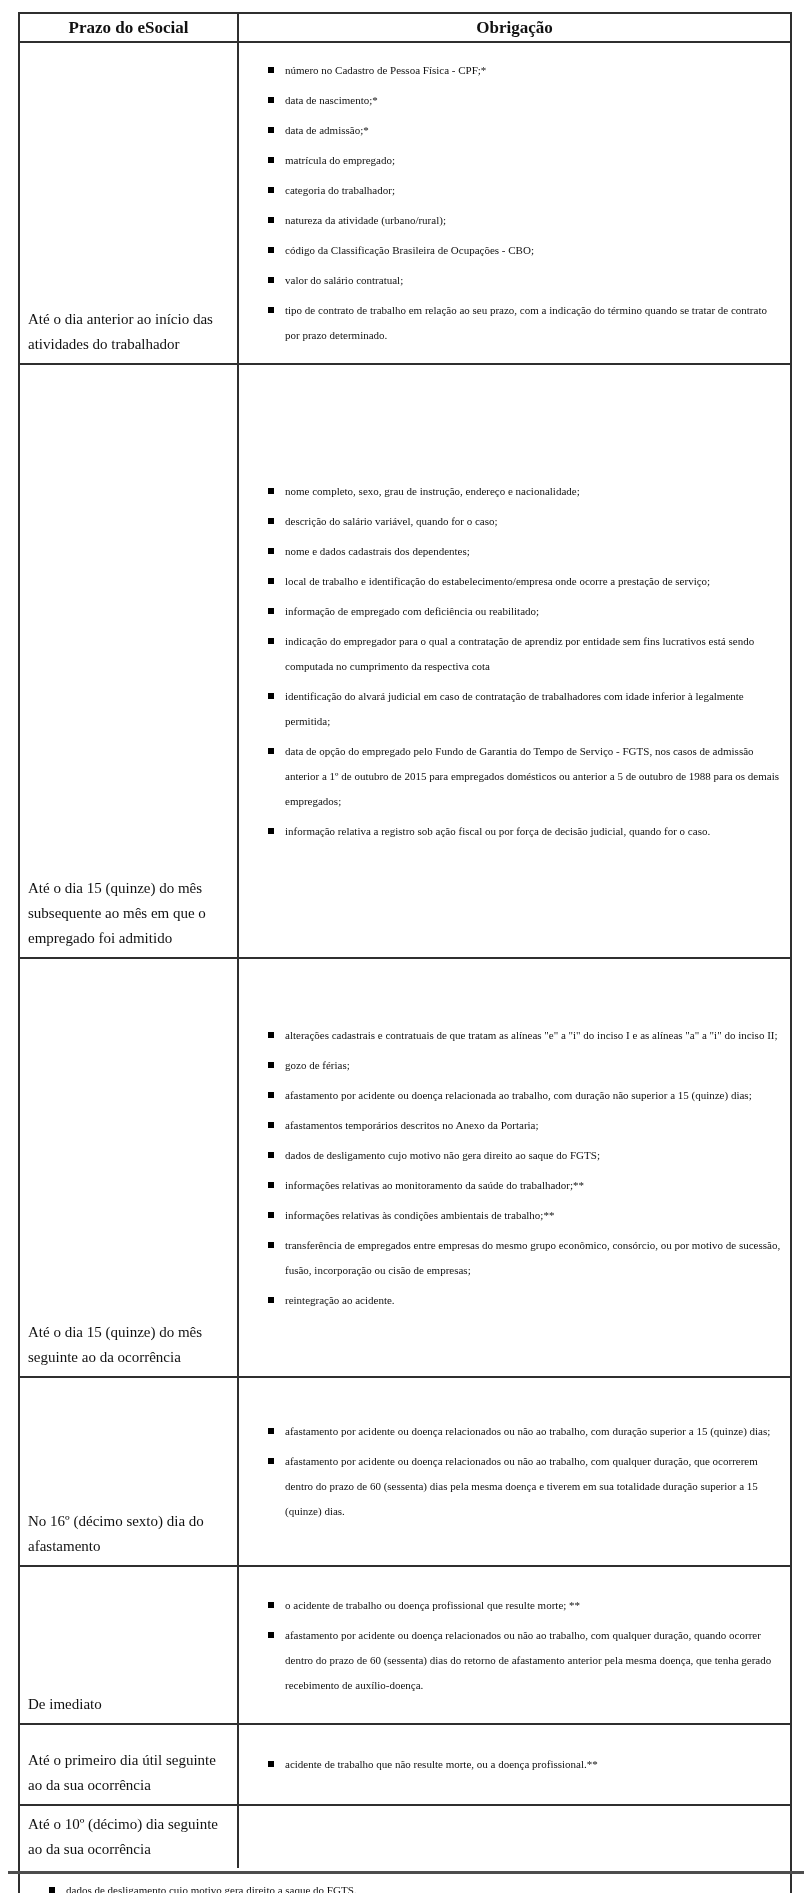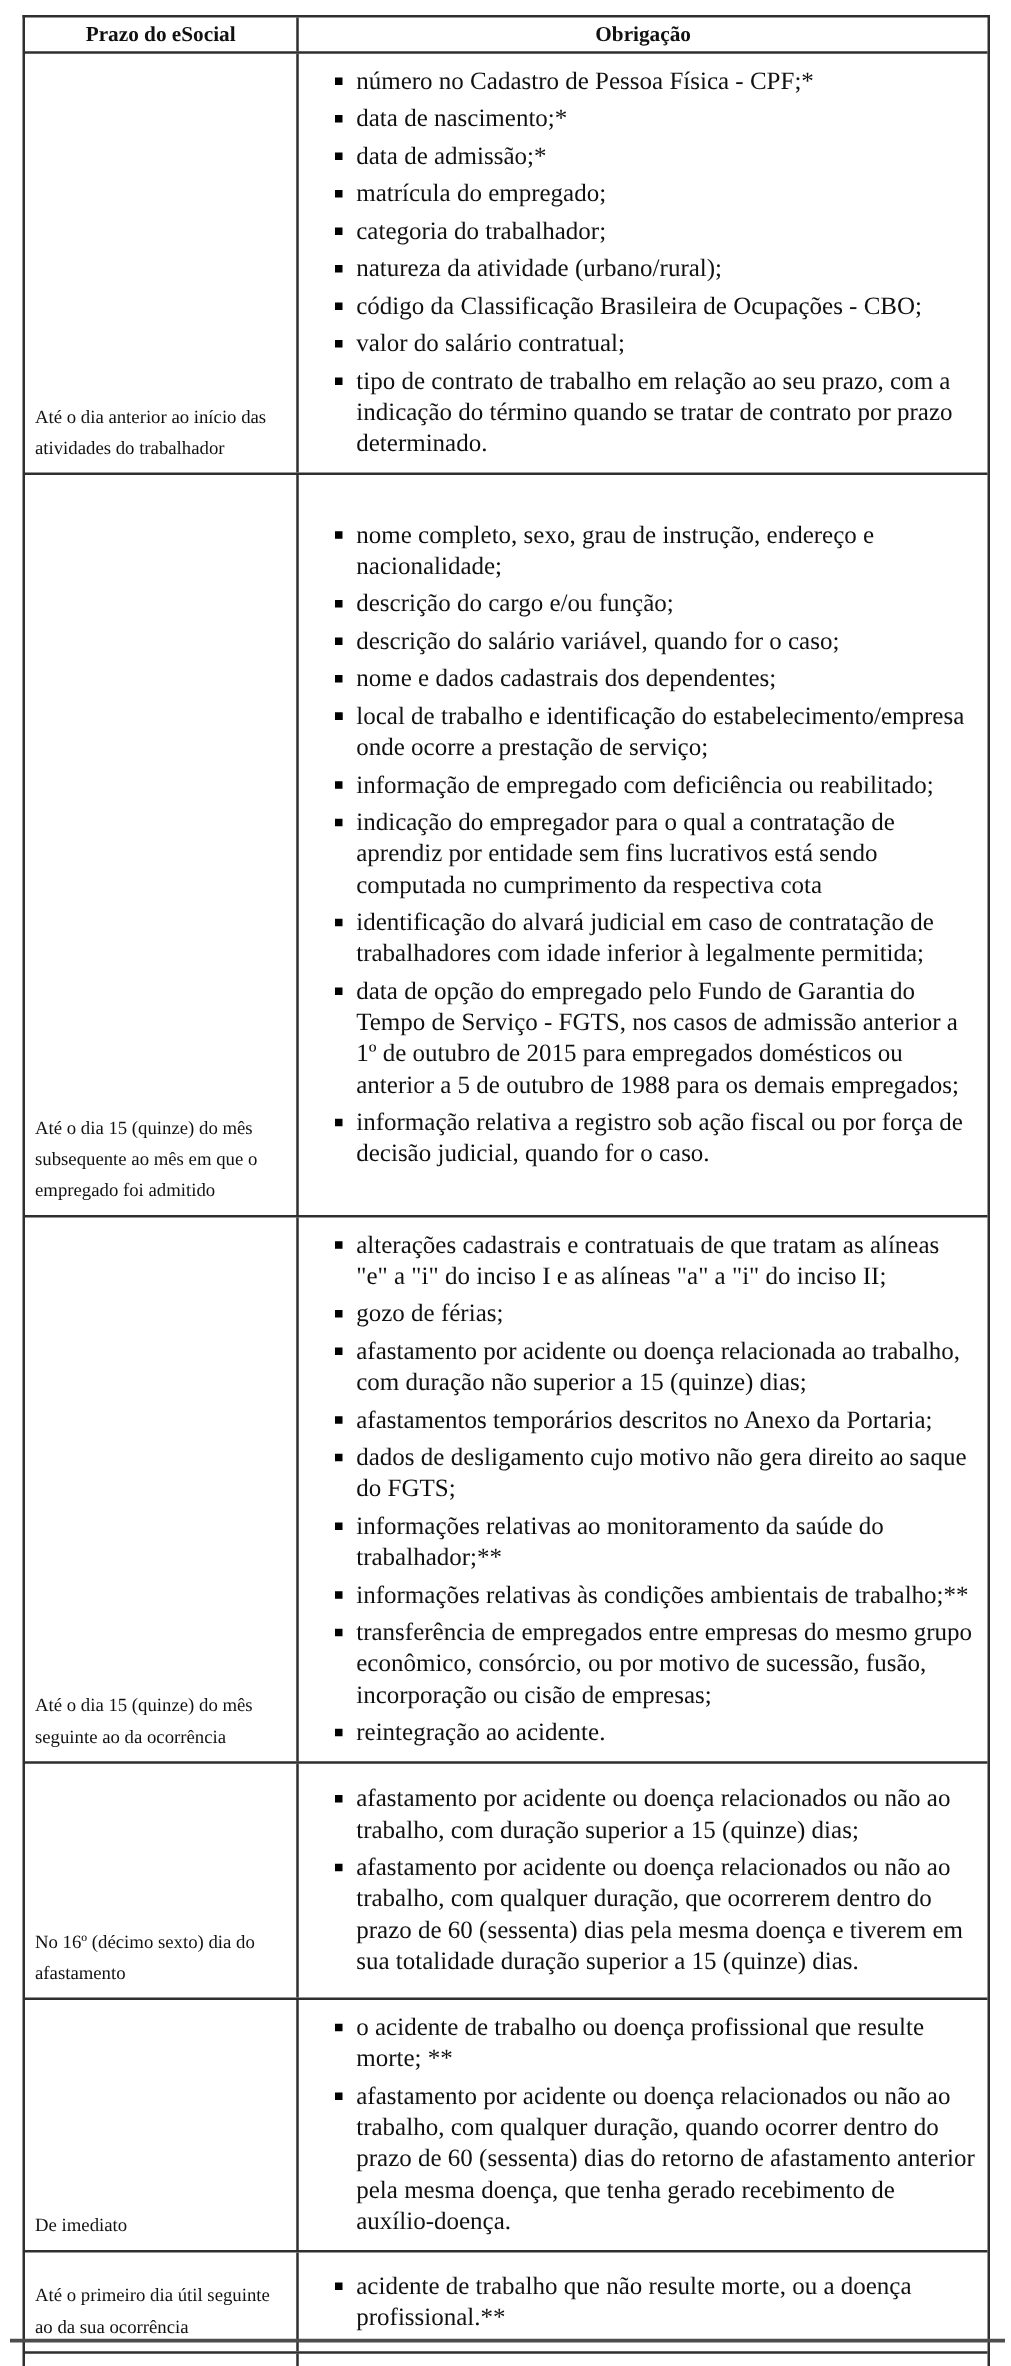--- a/index.html
+++ b/index.html
@@ -29,21 +29,21 @@
     width: 219px; flex: none;
     border-right: 2px solid #2f2f2f;
     display: flex; align-items: flex-end;
     padding: 6px 12px 6px 8px;
     font-size: 15px; line-height: 25px;
   }
   .cell-right {
     flex: 1;
     display: flex; flex-direction: column; justify-content: center;
     padding: 10px 9px 10px 0;
-    font-size: 20px; line-height: 25px;
+    font-size: 11px; line-height: 25px;
   }
 
   .header-row { min-height: 23px; }
   .header-row .cell-left,
   .header-row .cell-right {
     justify-content: center; align-items: center;
     font-weight: bold; font-size: 17px;
     text-align: center;
     padding: 1px 2px;
     display: flex; flex-direction: row;
@@ -112,21 +112,20 @@
     </div>
   </div>
 
   <div class="row body-row">
     <div class="cell-left">
       <span class="prazo-text">Até o dia 15 (quinze) do mês subsequente ao mês em que o empregado foi admitido</span>
     </div>
     <div class="cell-right">
       <ul class="obrigacao-list">
               <li><span class="bullet"></span><span class="item-text">nome completo, sexo, grau de instrução, endereço e nacionalidade;</span></li>
-              <li><span class="bullet"></span><span class="item-text">descrição do cargo e/ou função;</span></li>
               <li><span class="bullet"></span><span class="item-text">descrição do salário variável, quando for o caso;</span></li>
               <li><span class="bullet"></span><span class="item-text">nome e dados cadastrais dos dependentes;</span></li>
               <li><span class="bullet"></span></li>
               <li><span class="bullet"></span><span class="item-text">local de trabalho e identificação do estabelecimento/empresa onde ocorre a prestação de serviço;</span></li>
               <li><span class="bullet"></span><span class="item-text">informação de empregado com deficiência ou reabilitado;</span></li>
               <li><span class="bullet"></span><span class="item-text">indicação do empregador para o qual a contratação de aprendiz por entidade sem fins lucrativos está sendo computada no cumprimento da respectiva cota</span></li>
               <li><span class="bullet"></span><span class="item-text">identificação do alvará judicial em caso de contratação de trabalhadores com idade inferior à legalmente permitida;</span></li>
               <li><span class="bullet"></span><span class="item-text">data de opção do empregado pelo Fundo de Garantia do Tempo de Serviço - FGTS, nos casos de admissão anterior a 1º de outubro de 2015 para empregados domésticos ou anterior a 5 de outubro de 1988 para os demais empregados;</span></li>
               <li><span class="bullet"></span><span class="item-text">informação relativa a registro sob ação fiscal ou por força de decisão judicial, quando for o caso.</span></li>
             </ul>

